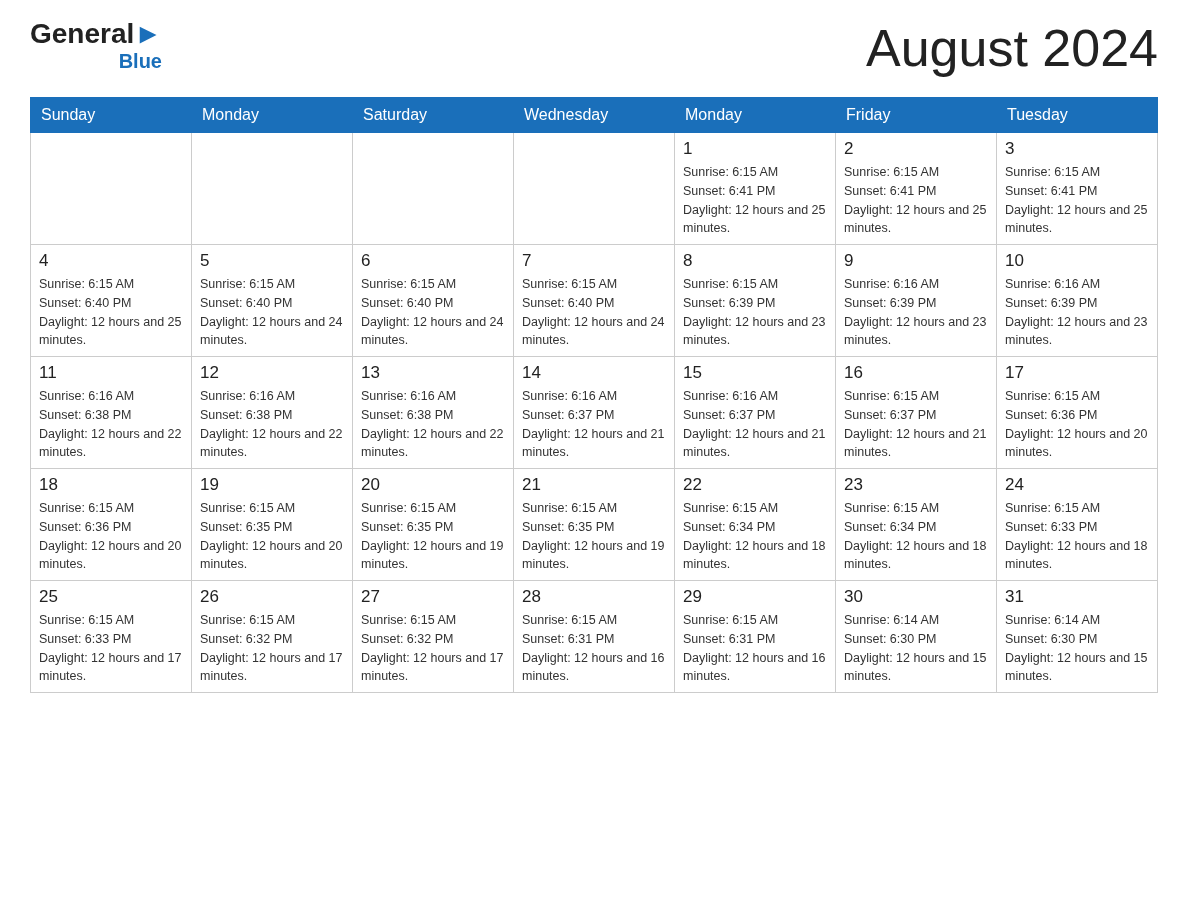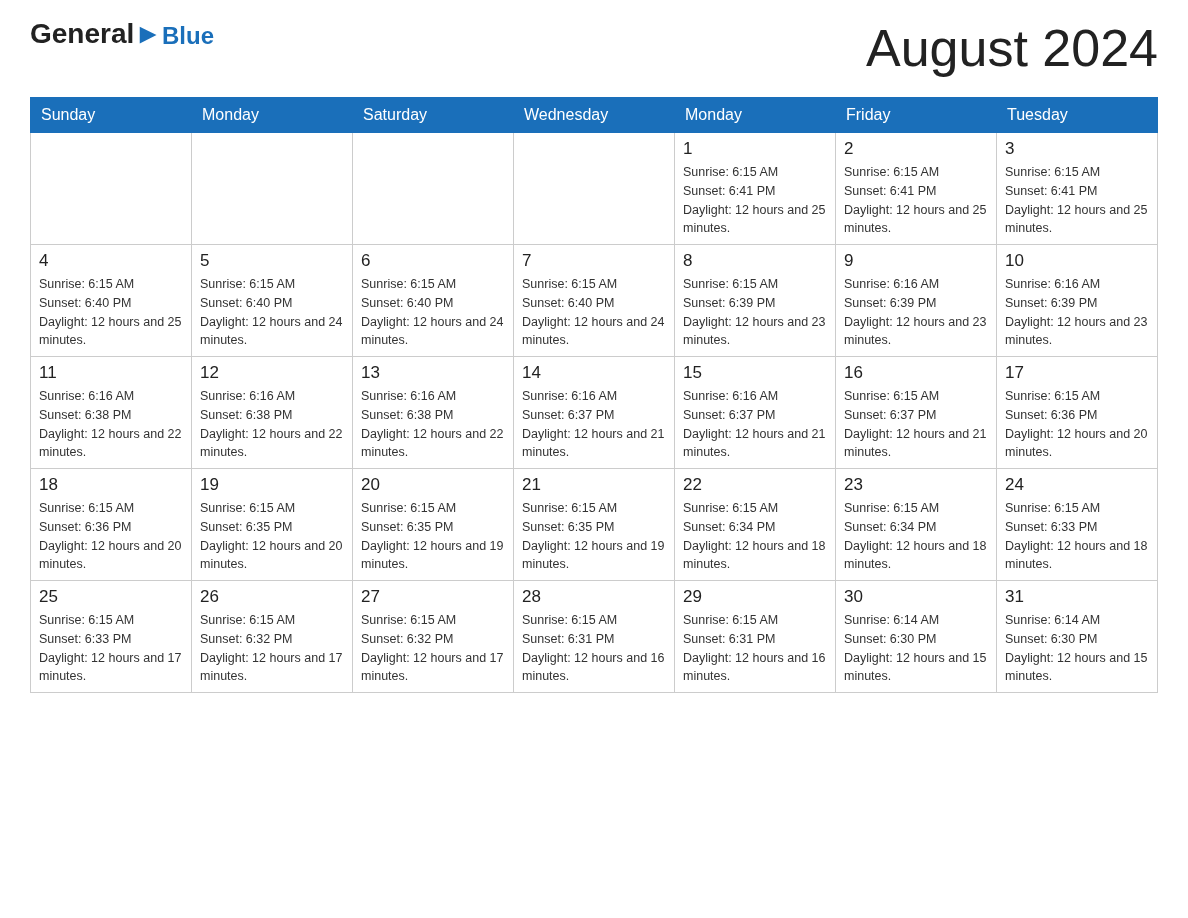--- a/index.html
+++ b/index.html
@@ -12,35 +12,35 @@
       min-height: 918px;
     }
     .header {
       display: flex;
       justify-content: space-between;
       align-items: flex-start;
       margin-bottom: 20px;
     }
     .logo {
       display: flex;
-      flex-direction: row;
-      align-items: flex-start;
+      flex-direction: column;
+      align-items: flex-end;
     }
     .logo-text {
       font-size: 28px;
       font-weight: bold;
       color: #222;
       line-height: 1;
     }
     .logo-text span {
       color: #1a6fba;
     }
     .logo-blue {
       color: #1a6fba;
-      font-size: 24px;
+      font-size: 20px;
       font-weight: bold;
       margin-top: 2px;
     }
     .title-block {
       text-align: right;
     }
     .month-title {
       font-size: 52px;
       font-weight: 300;
       color: #222;

